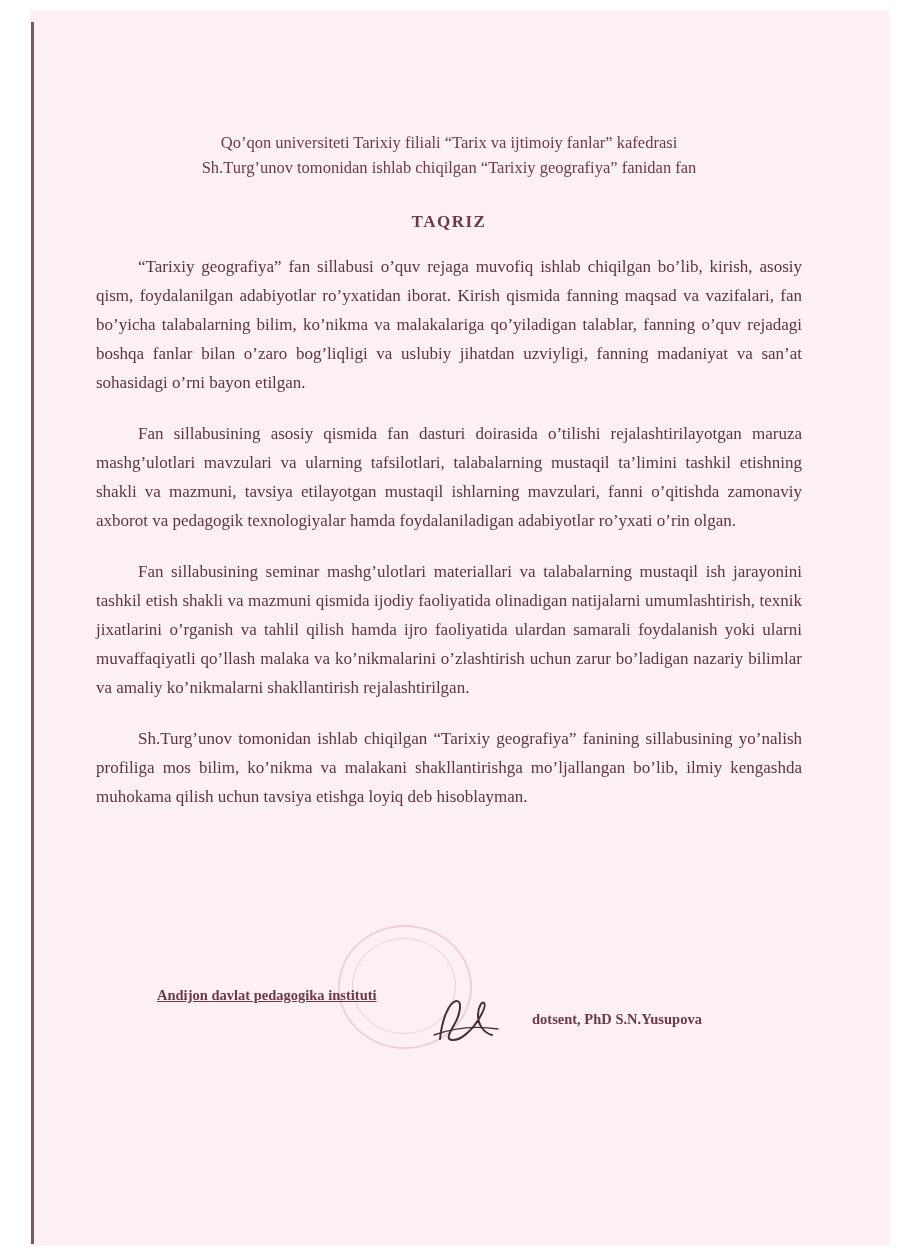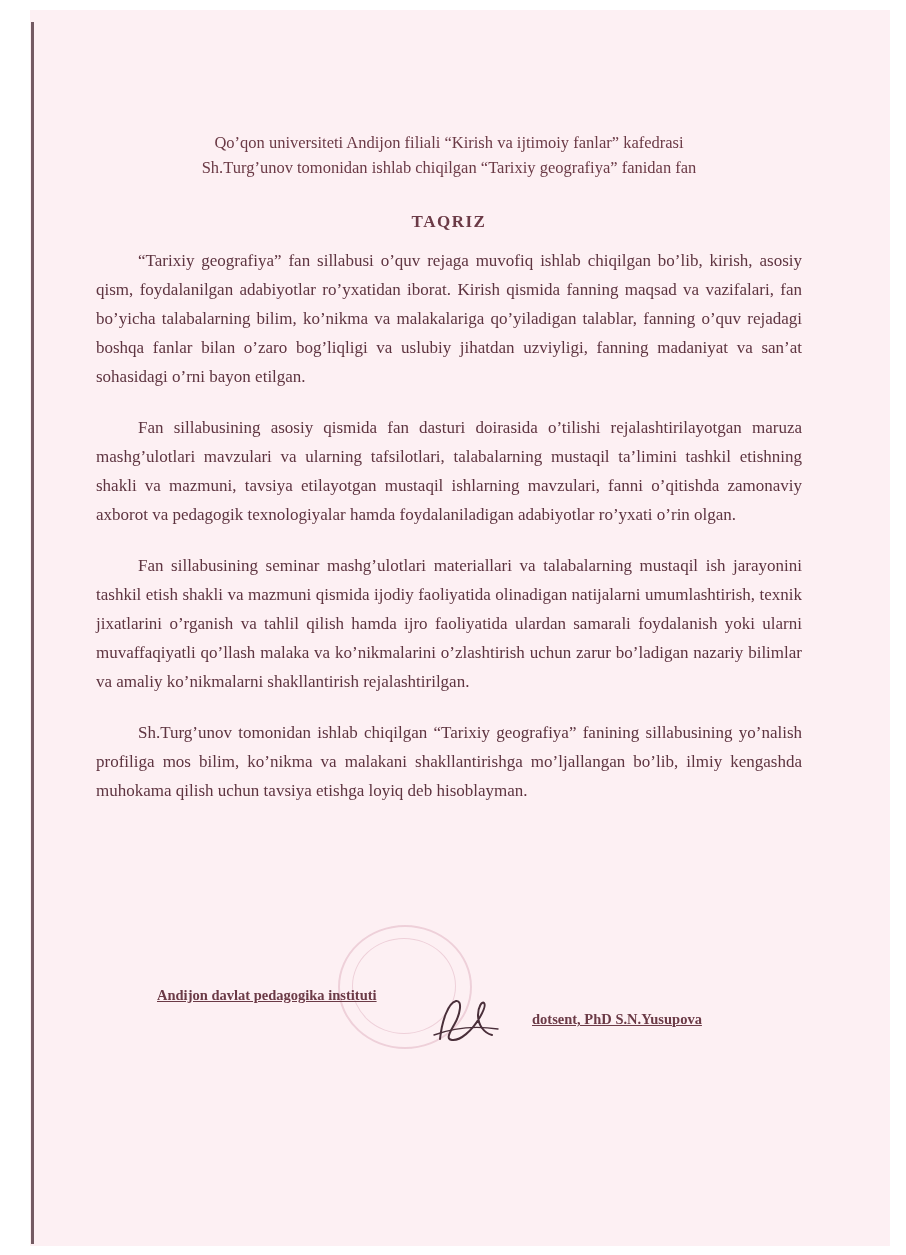--- a/index.html
+++ b/index.html
@@ -74,21 +74,21 @@
   p.body-par {
     font-size: 17px;
     line-height: 29px;
     text-align: justify;
     text-justify: inter-word;
     margin: 22px 0 0 0;
     text-indent: 42px;
     color: #5e3440;
   }
   p.body-par:first-of-type {
-    margin-top: 14px;
+    margin-top: 20px;
   }
 
   .signature-block {
     position: absolute;
     left: 150px;
     top: 985px;
     width: 740px;
     font-size: 14.5px;
     line-height: 21px;
     font-weight: bold;
@@ -99,21 +99,20 @@
     left: 7px;
     top: 0;
     width: 330px;
     text-decoration: underline;
   }
   .sig-right {
     position: absolute;
     left: 382px;
     top: 24px;
     width: 330px;
-    text-decoration: underline;
   }
 
   
   .stamp {
     position: absolute;
     left: 338px;
     top: 925px;
     width: 130px;
     height: 120px;
     border: 2px solid #e2b6c4;
@@ -153,21 +152,21 @@
 </head>
 <body>
 
 <div class="scan-page"></div>
 <div class="scan-edge-left2"></div>
 <div class="scan-edge-left"></div>
 
 <div class="doc">
 
   <div class="heading">
-    <div>Qo’qon universiteti Andijon filiali “Kirish va ijtimoiy fanlar” kafedrasi</div>
+    <div>Qo’qon universiteti Tarixiy filiali “Tarix va ijtimoiy fanlar” kafedrasi</div>
     <div>Sh.Turg’unov tomonidan ishlab chiqilgan “Tarixiy geografiya” fanidan fan</div>
   </div>
 
   <div class="title">TAQRIZ</div>
 
   <p class="body-par">“Tarixiy geografiya”  fan  sillabusi o’quv rejaga muvofiq ishlab chiqilgan bo’lib, kirish, asosiy qism, foydalanilgan adabiyotlar ro’yxatidan iborat. Kirish qismida fanning maqsad va vazifalari, fan bo’yicha talabalarning bilim, ko’nikma va malakalariga qo’yiladigan talablar, fanning o’quv rejadagi boshqa fanlar bilan o’zaro bog’liqligi va uslubiy jihatdan uzviyligi, fanning madaniyat va san’at sohasidagi o’rni bayon etilgan.</p>
   <p class="body-par">Fan sillabusining asosiy qismida fan dasturi doirasida o’tilishi rejalashtirilayotgan maruza mashg’ulotlari mavzulari va ularning tafsilotlari, talabalarning mustaqil ta’limini tashkil etishning shakli va mazmuni, tavsiya etilayotgan mustaqil ishlarning mavzulari, fanni o’qitishda zamonaviy axborot va pedagogik texnologiyalar hamda foydalaniladigan adabiyotlar ro’yxati o’rin olgan.</p>
   <p class="body-par">Fan sillabusining seminar mashg’ulotlari materiallari va talabalarning mustaqil ish jarayonini tashkil etish shakli va mazmuni qismida ijodiy faoliyatida olinadigan natijalarni umumlashtirish, texnik jixatlarini o’rganish va tahlil qilish hamda ijro faoliyatida ulardan samarali foydalanish yoki ularni muvaffaqiyatli qo’llash malaka va ko’nikmalarini o’zlashtirish uchun zarur bo’ladigan nazariy bilimlar va amaliy ko’nikmalarni shakllantirish rejalashtirilgan.</p>
   <p class="body-par">Sh.Turg’unov tomonidan ishlab chiqilgan  “Tarixiy geografiya” fanining sillabusining yo’nalish profiliga mos bilim, ko’nikma va malakani shakllantirishga mo’ljallangan bo’lib, ilmiy kengashda muhokama qilish uchun tavsiya etishga loyiq deb hisoblayman.</p>
 

